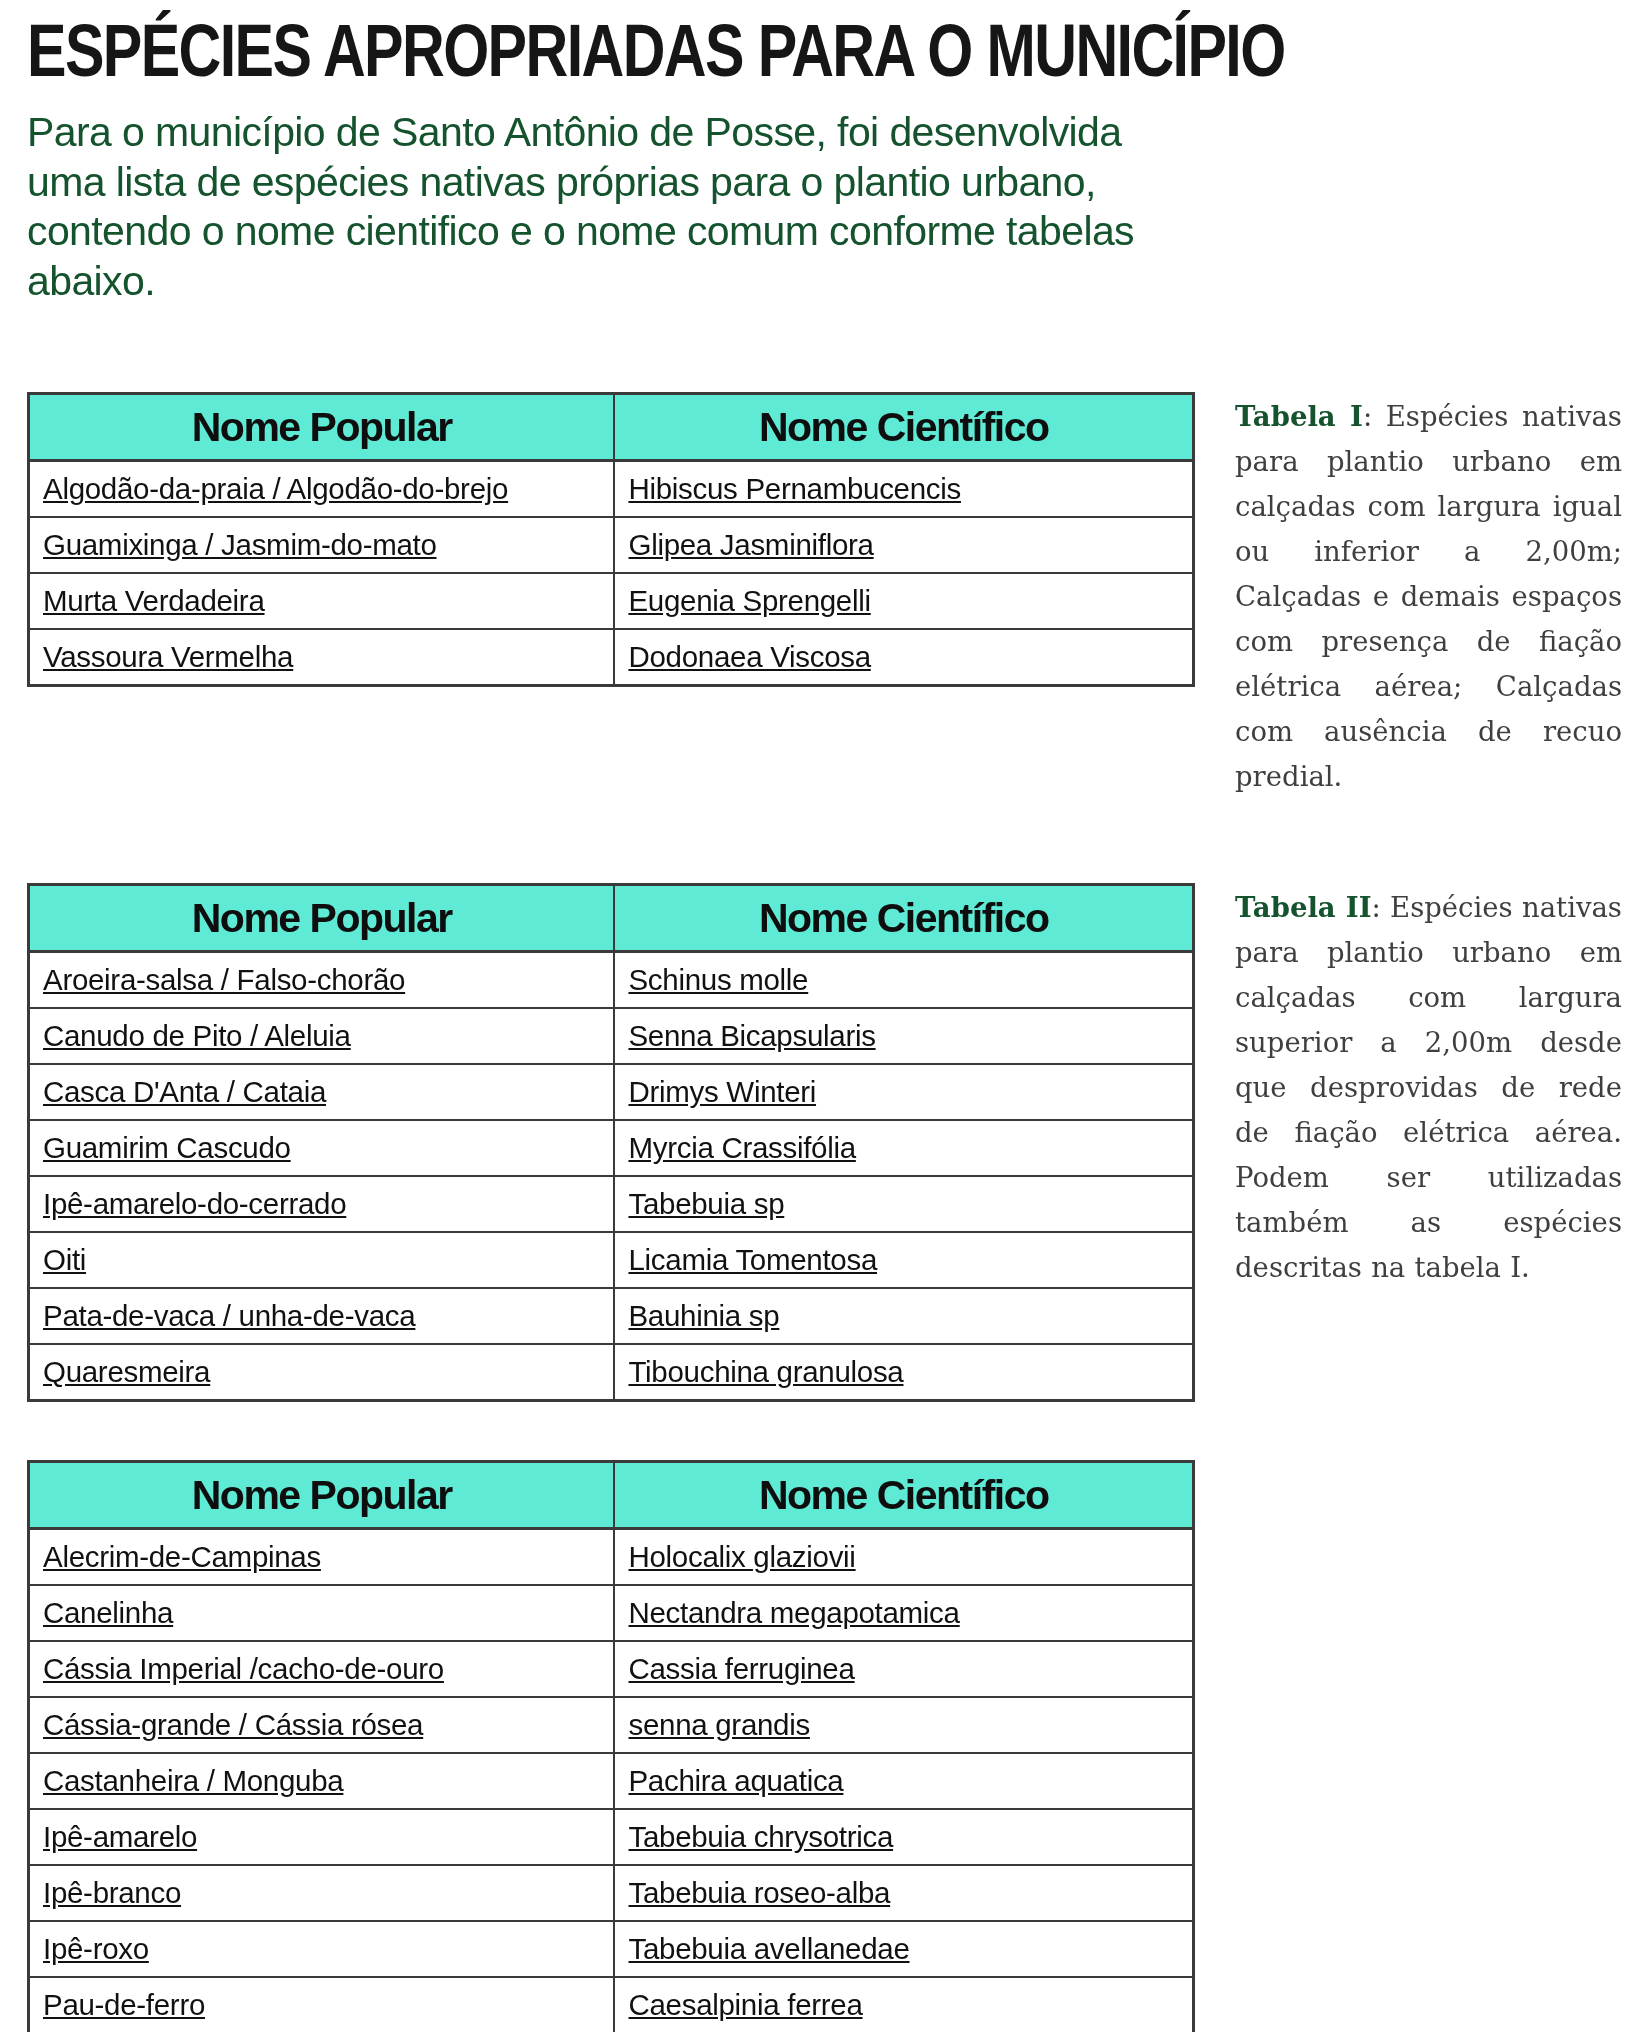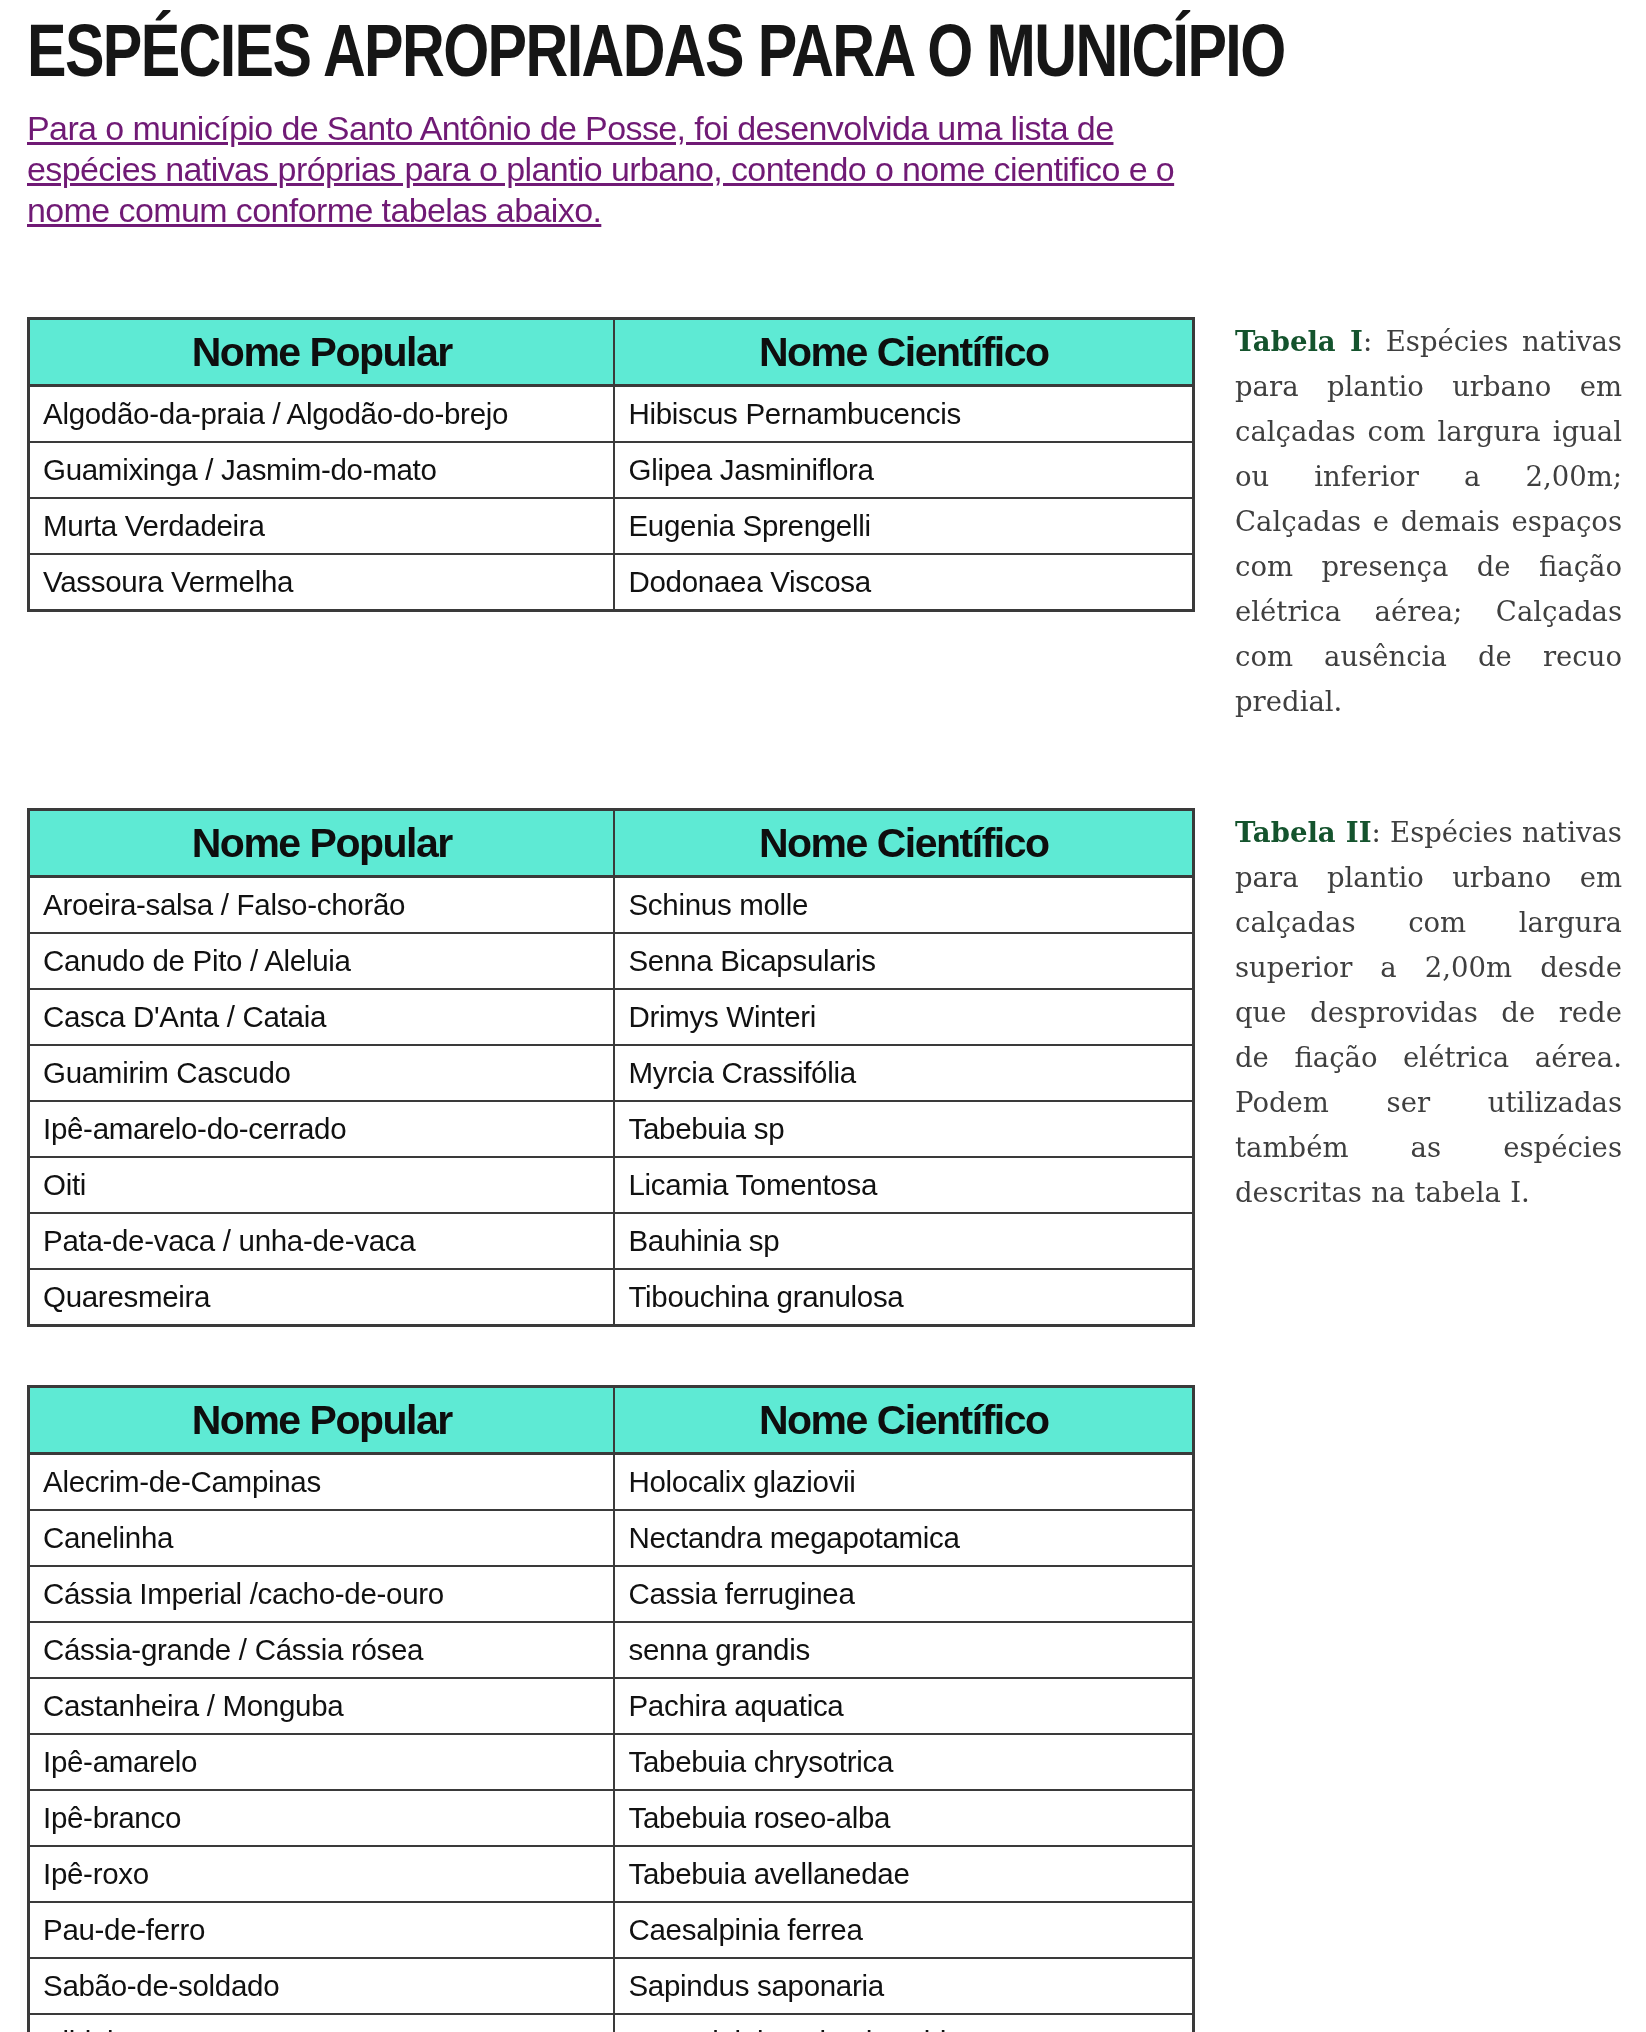--- a/index.html
+++ b/index.html
@@ -24,25 +24,24 @@
     letter-spacing: -2px;
     white-space: nowrap;
     color: #161616;
     transform: scaleX(0.80);
     transform-origin: left center;
     line-height: 1.0;
   }
   p.intro {
     margin: 14px 0 0 0;
     max-width: 1175px;
-    font-size: 34px;
+    font-size: 41px;
     line-height: 1.21;
     letter-spacing: -0.6px;
-    color: #701a75;
-    text-decoration: underline;
+    color: #14532d;
   }
   
   section.table-block {
     display: flex;
     align-items: flex-start;
   }
   section.block-1 { margin-top: 86px; }
   section.block-2 { margin-top: 84px; }
   section.block-3 { margin-top: 58px; }
 
@@ -71,20 +70,21 @@
   table.species-table td {
     border: 2px solid #3a3a3a;
     height: 50px;
     font-size: 29.5px;
     letter-spacing: -0.3px;
     vertical-align: middle;
     padding: 2px 6px 2px 13px;
     color: #111111;
     white-space: nowrap;
     overflow: hidden;
+    text-decoration: underline;
   }
   
   aside.note {
     width: 388px;
     margin-left: 40px;
     margin-top: 2px;
     font-family: "DejaVu Serif", "Liberation Serif", serif;
     font-size: 27.5px;
     line-height: 45px;
     color: #3f3f3f;

